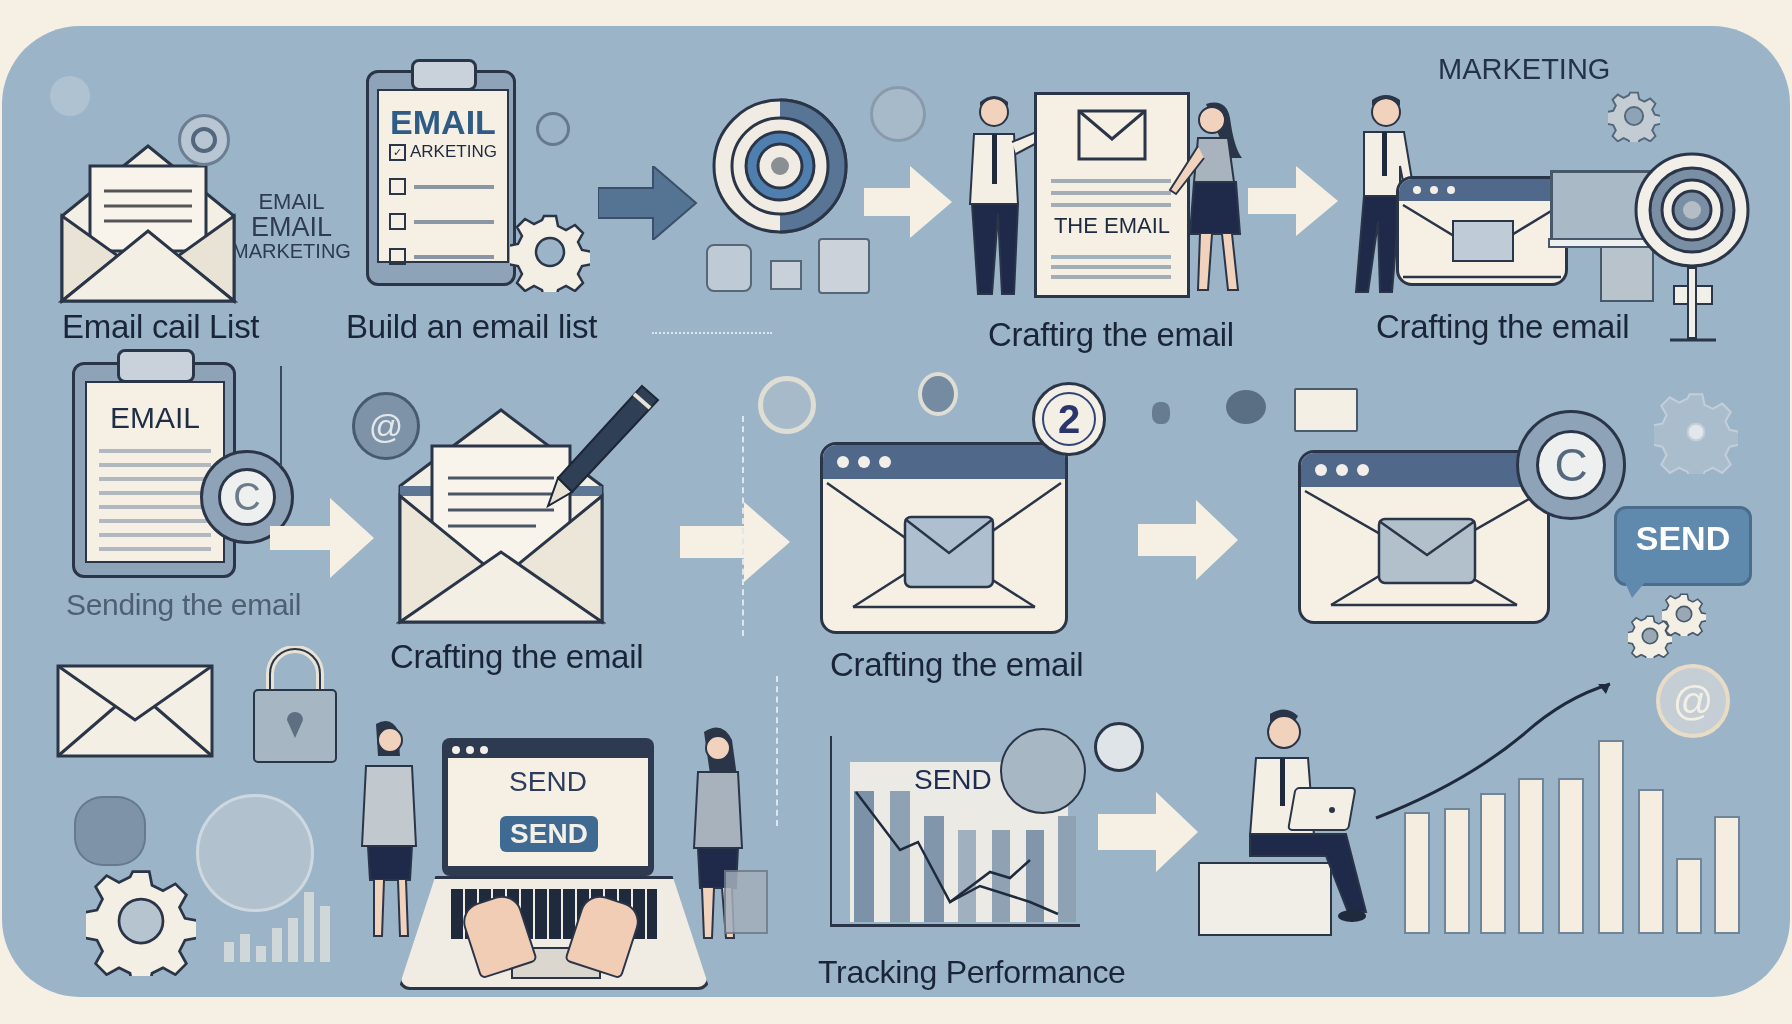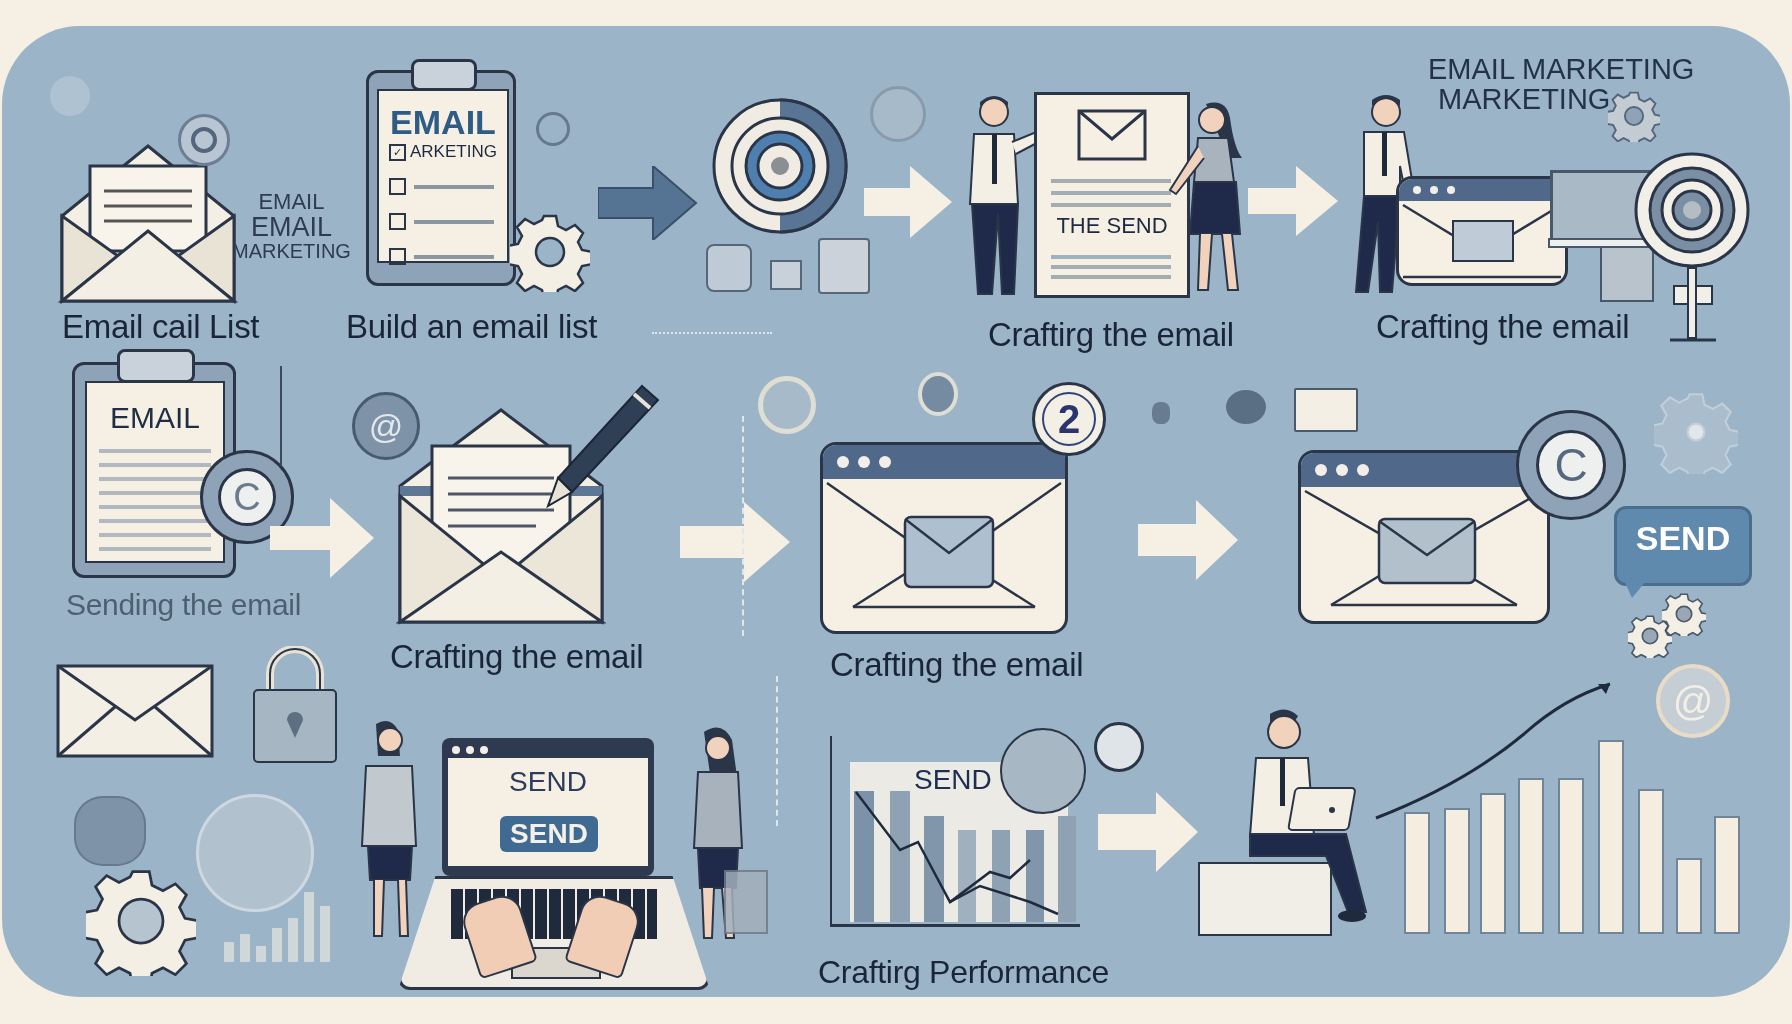--- a/index.html
+++ b/index.html
@@ -102,39 +102,38 @@
     <path d="M56 50 L90 36 L94 44 L60 62" fill="#f4efe4" stroke="#2b3548" stroke-width="2"></path>
     <rect x="36" y="42" width="5" height="50" fill="#1f2a3c"></rect>
     <path d="M16 112 h46 l-4 90 h-12 l-4-80 -6 80 h-14z" fill="#1f2a4a" stroke="#2b3548" stroke-width="2"></path>
   </svg>
   <div class="abs cream" style="left:1032px;top:66px;width:150px;height:200px;border:3px solid #2b3548;">
     <svg width="70" height="52" viewBox="0 0 70 52" style="position:absolute;left:40px;top:14px;">
       <rect x="2" y="2" width="66" height="48" fill="#f6f0e4" stroke="#2b3548" stroke-width="3"></rect>
       <polyline points="2,2 35,30 68,2" fill="none" stroke="#2b3548" stroke-width="3"></polyline>
     </svg>
     <div style="position:absolute;left:14px;top:84px;width:120px;height:4px;background:#a4acb4;box-shadow:0 12px 0 #a4acb4,0 24px 0 #a4acb4;"></div>
-    <div style="position:absolute;left:0;right:0;top:118px;text-align:center;font-size:22px;">THE SEND</div>
+    <div style="position:absolute;left:0;right:0;top:118px;text-align:center;font-size:22px;">THE EMAIL</div>
     <div style="position:absolute;left:14px;top:160px;width:120px;height:4px;background:#9fb2c0;box-shadow:0 10px 0 #a4acb4,0 20px 0 #a4acb4;"></div>
   </div>
   <svg class="abs" style="left:1166px;top:72px" width="90" height="200" viewBox="0 0 90 200">
     <path d="M38 6 Q58 0 62 20 Q66 50 74 60 L60 60z" fill="#2b3548"></path>
     <circle cx="44" cy="22" r="13" fill="#f1d2bc" stroke="#2b3548" stroke-width="2"></circle>
     <path d="M30 40 h30 l6 44 h-40z" fill="#a9b3bd" stroke="#2b3548" stroke-width="2"></path>
     <path d="M30 48 L2 92 L8 96 L36 60" fill="#f1d2bc" stroke="#2b3548" stroke-width="2"></path>
     <path d="M26 84 h42 l4 52 h-50z" fill="#1f2a4a" stroke="#2b3548" stroke-width="2"></path>
     <path d="M32 136 l-2 56 h10 l4-56 M54 136 l6 56 h10 l-6-56" fill="#f1d2bc" stroke="#2b3548" stroke-width="2"></path>
   </svg>
   <div class="label" style="left:986px;top:290px;">Craftirg the email</div>
 
   <svg class="abs" style="left:1246px;top:140px" width="90" height="70" viewBox="0 0 90 70">
     <polygon points="0,22 48,22 48,0 90,35 48,70 48,48 0,48" fill="#f6f0e4"></polygon>
   </svg>
 
   <div class="abs" style="left:1426px;top:28px;color:#23324a;line-height:1.05;">
-    <div style="font-size:29px;">EMAIL MARKETING</div>
     <div style="font-size:29px;margin-left:10px;">MARKETING</div>
   </div>
   <svg class="abs" style="left:1606px;top:64px" width="52" height="52" viewBox="0 0 80 80">
     <g fill="#c4ccd3" stroke="#55677b" stroke-width="3">
       <path d="M34 4h12l2 10 8 4 9-5 8 8-5 9 4 8 10 2v12l-10 2-4 8 5 9-8 8-9-5-8 4-2 10H34l-2-10-8-4-9 5-8-8 5-9-4-8-10-2V34l10-2 4-8-5-9 8-8 9 5 8-4z"></path>
       <circle cx="40" cy="40" r="14" fill="#8ea3b5"></circle>
     </g>
   </svg>
   <svg class="abs" style="left:1340px;top:66px" width="80" height="210" viewBox="0 0 80 210">
     <circle cx="44" cy="20" r="14" fill="#f1d2bc" stroke="#2b3548" stroke-width="2"></circle>
@@ -362,21 +361,21 @@
       <div class="bar-chart-bar" style="left:176px;height:68%;width:18px;background:#8196aa;border:none;"></div>
       <div class="bar-chart-bar" style="left:208px;height:78%;width:18px;background:#8ea2b4;border:none;"></div>
     </div>
     <svg class="abs" style="left:20px;top:50px" width="218" height="136" viewBox="0 0 218 136">
       <polyline points="6,6 50,64 68,56 100,116 140,86 160,92 180,74" fill="none" stroke="#1f2a3c" stroke-width="2.5"></polyline>
       <polyline points="100,116 130,100 180,116 208,128" fill="none" stroke="#1f2a3c" stroke-width="2.5"></polyline>
     </svg>
   </div>
   <div class="abs" style="left:998px;top:702px;width:82px;height:82px;border-radius:50%;background:#a8b7c4;border:2px solid #2b3548;"></div>
   <div class="abs" style="left:1092px;top:696px;width:44px;height:44px;border-radius:50%;background:#dfe4e8;border:3px solid #2b3548;"></div>
-  <div class="label" style="left:816px;top:928px;font-size:32px;">Craftirg Performance</div>
+  <div class="label" style="left:816px;top:928px;font-size:32px;">Tracking Performance</div>
 
   <svg class="abs" style="left:1096px;top:766px" width="100" height="80" viewBox="0 0 100 80">
     <polygon points="0,22 58,22 58,0 100,40 58,80 58,58 0,58" fill="#f6f0e4"></polygon>
   </svg>
 
   <div class="abs" style="left:1196px;top:836px;width:130px;height:70px;background:#f1eee8;border:2px solid #2b3548;"></div>
   <svg class="abs" style="left:1220px;top:680px" width="170" height="220" viewBox="0 0 170 220">
     <path d="M48 8 Q64 -2 76 10 L70 20 Q60 10 48 18z" fill="#2b3548"></path>
     <circle cx="62" cy="26" r="16" fill="#f1d2bc" stroke="#2b3548" stroke-width="2"></circle>
     <path d="M34 52 h52 l6 78 h-64z" fill="#f4efe4" stroke="#2b3548" stroke-width="2"></path>

